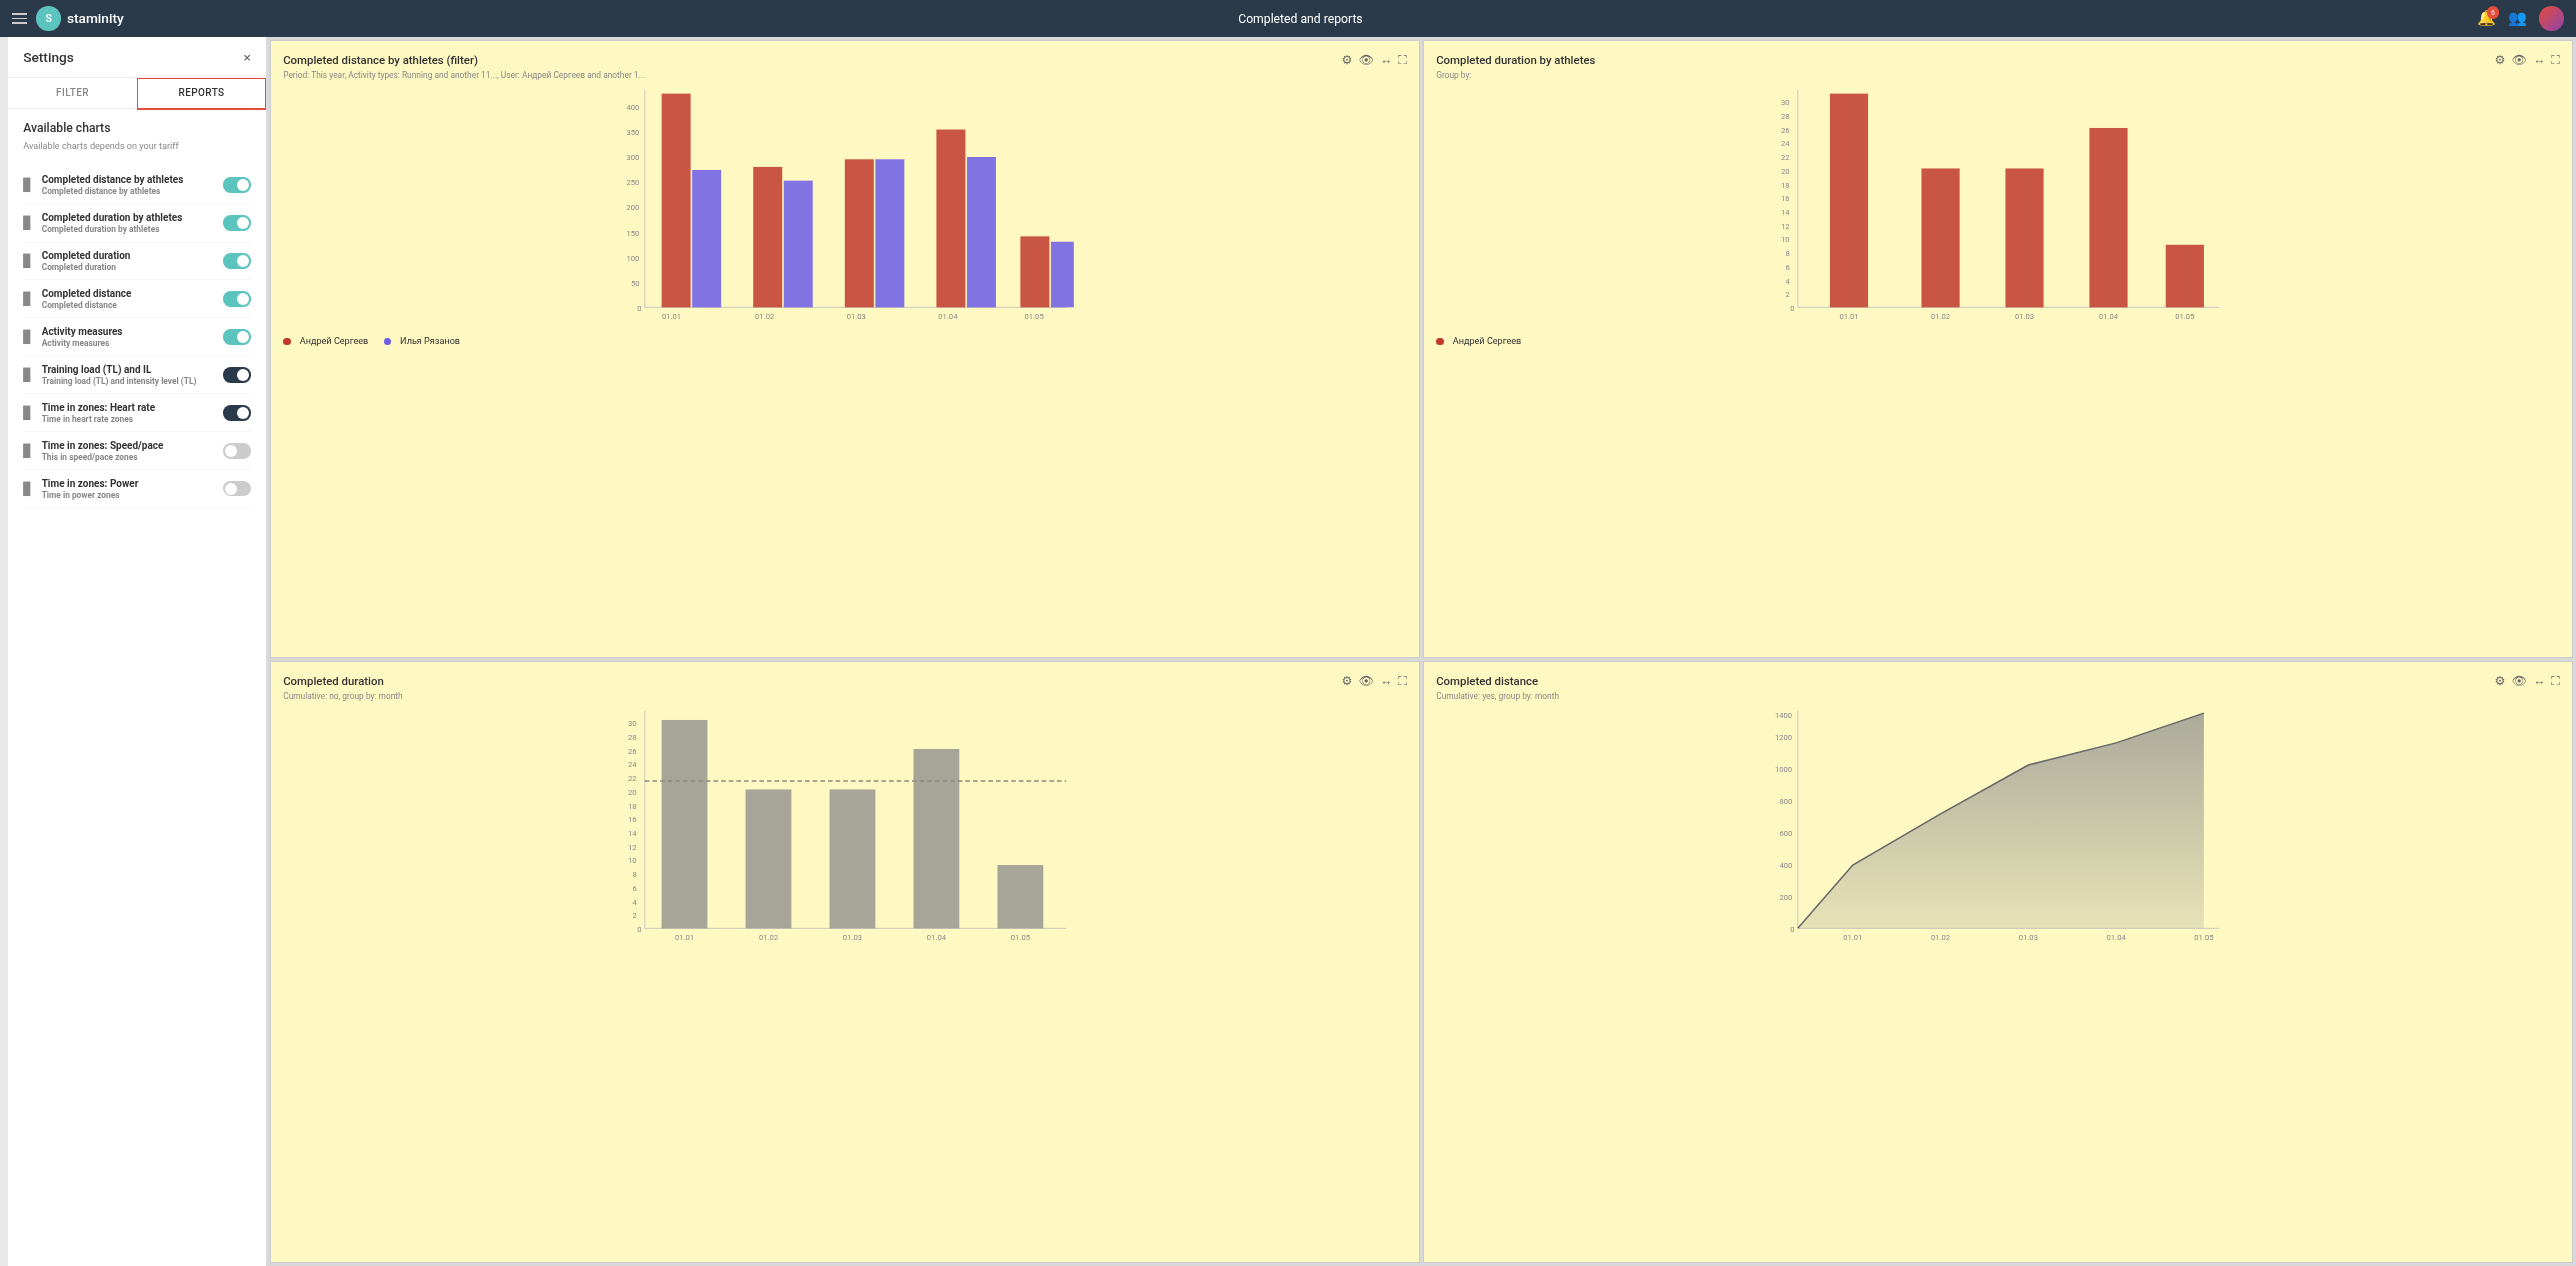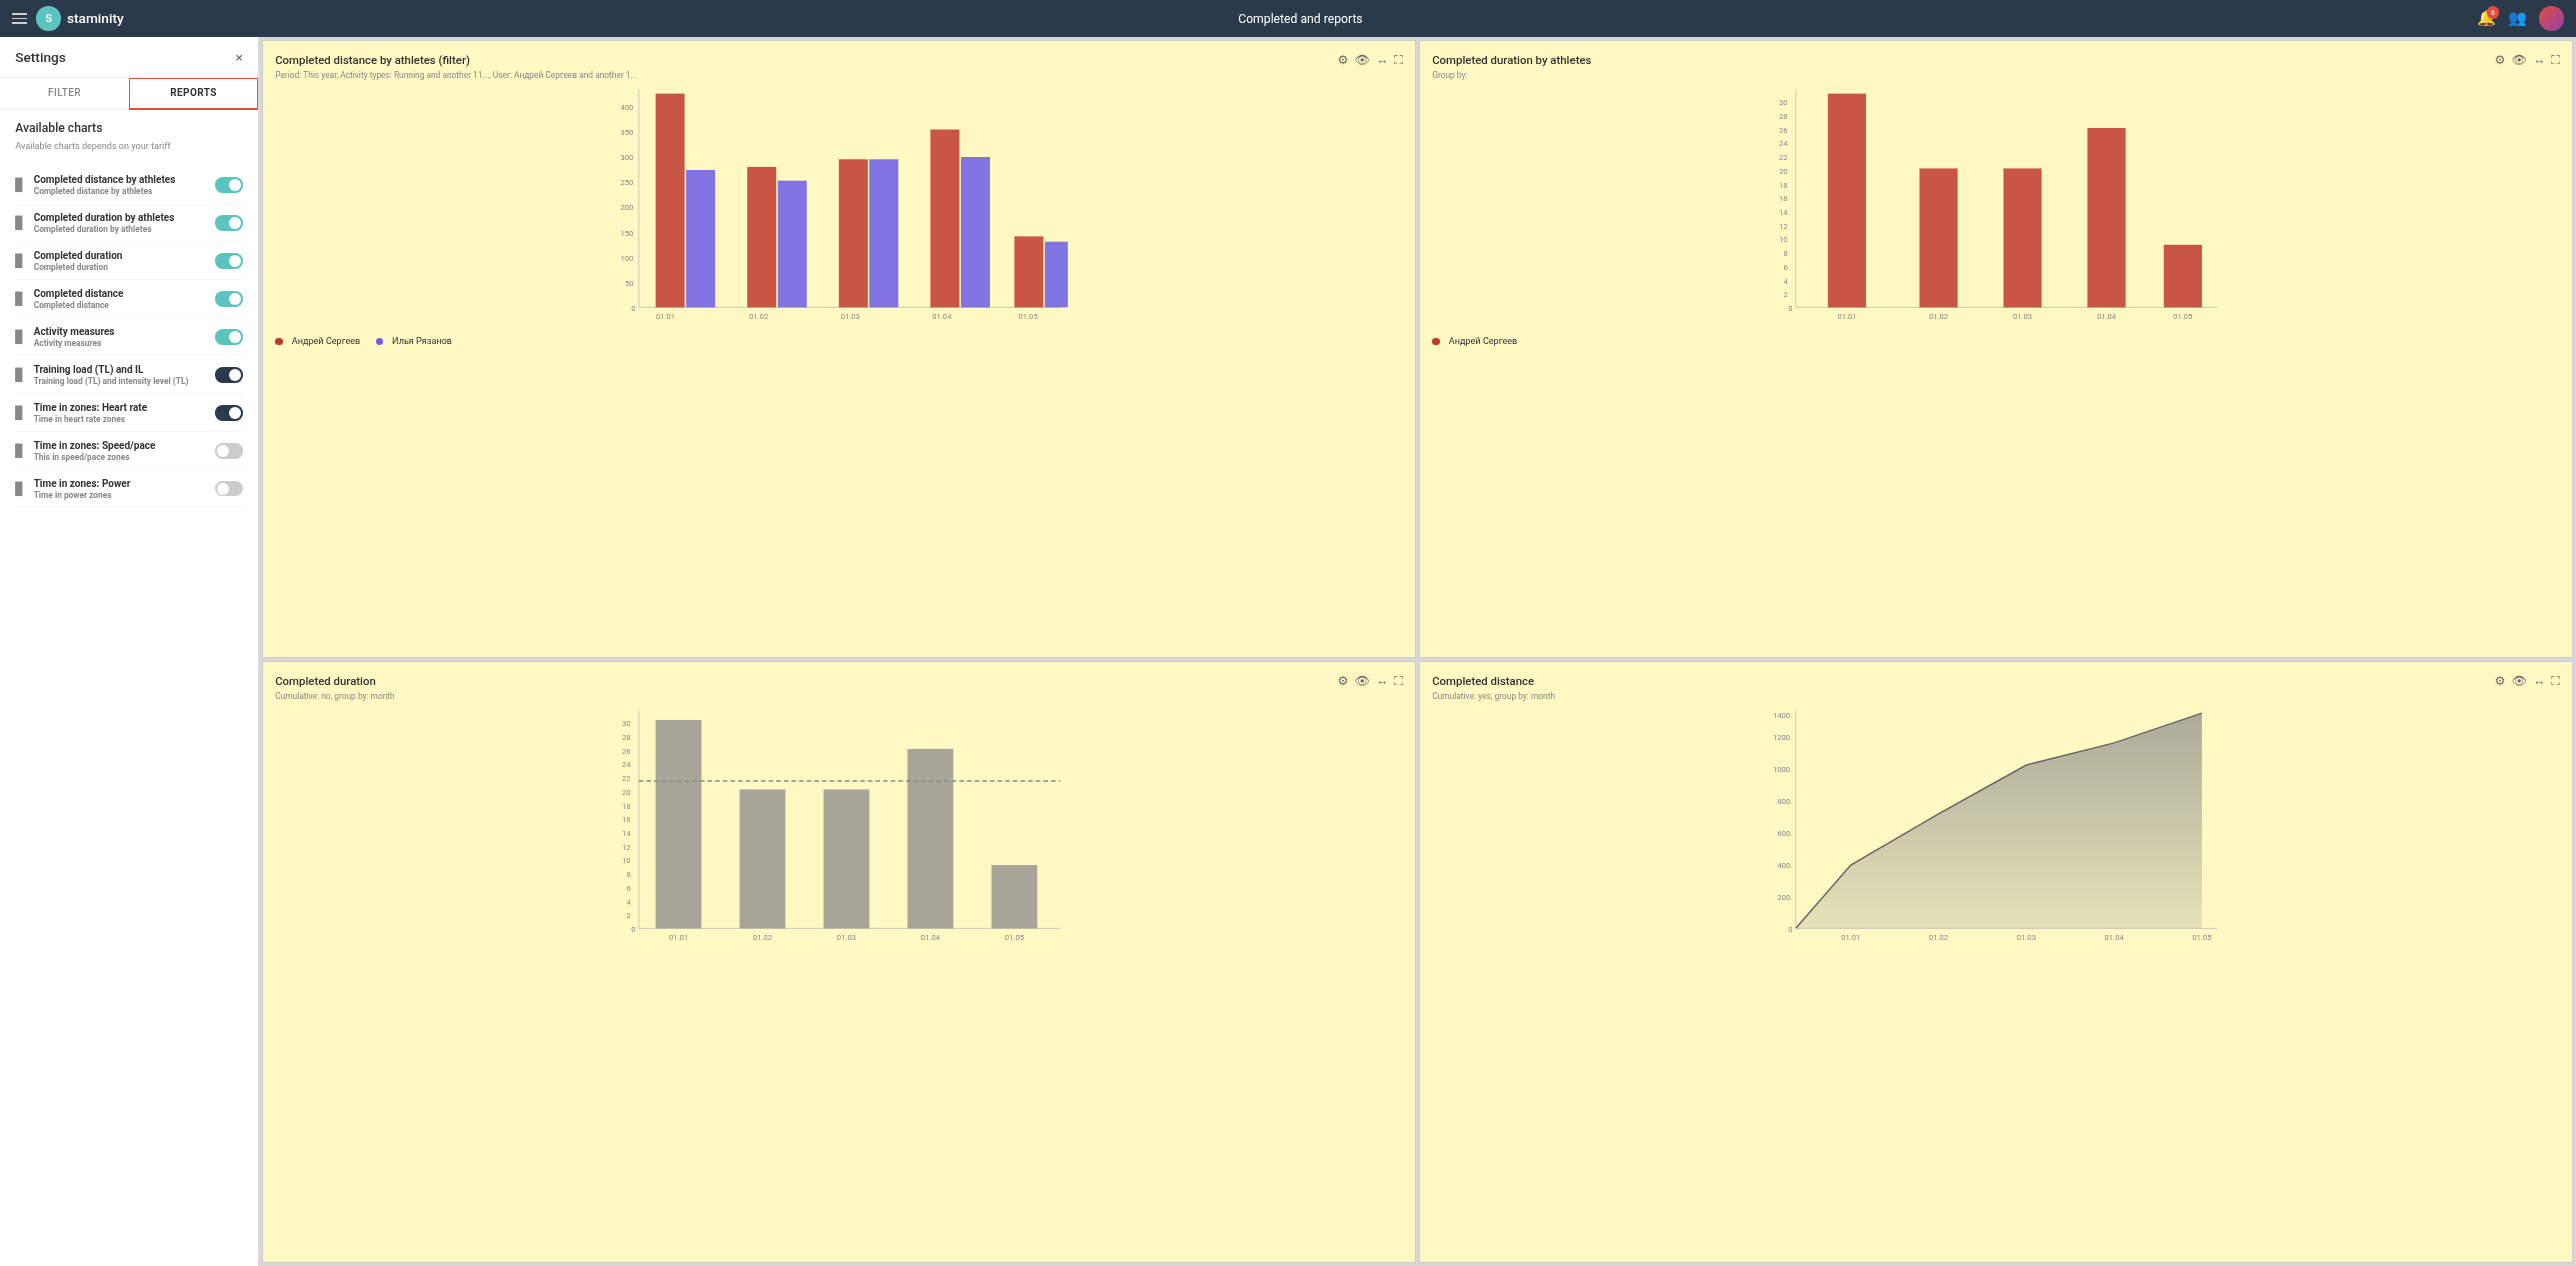--- a/index.html
+++ b/index.html
@@ -14,21 +14,21 @@
     .topnav-left { display: flex; align-items: center; gap: 9.1px; }
     .topnav-logo { display: flex; align-items: center; gap: 6.1px; font-size: 13.7px; font-weight: 500; }
     .topnav-logo .logo-icon { width: 24.4px; height: 24.4px; background: #5bc4bf; border-radius: 50%; display: flex; align-items: center; justify-content: center; font-size: 10.7px; color: #fff; }
     .topnav-center { font-size: 12.2px; font-weight: 400; color: #fff; }
     .topnav-right { display: flex; align-items: center; gap: 12.2px; }
     .topnav-icon { position: relative; cursor: pointer; color: #ccc; font-size: 15.2px; }
     .badge { position: absolute; top: -3px; right: -3px; background: #e74c3c; color: #fff; font-size: 6.9px; border-radius: 50%; width: 12.2px; height: 12.2px; display: flex; align-items: center; justify-content: center; }
     .avatar { width: 24.4px; height: 24.4px; border-radius: 50%; background: linear-gradient(135deg, #e74c3c, #8e44ad); }
 
     
-    .main-layout { display: flex; margin-top: 37px; height: calc(100vh - 37px); }
+    .main-layout { display: flex; margin-top: 37px; height: calc(100vh - 37px); padding-left: 8px; }
 
     
     .sidebar {
       width: 259px; background: #fff; flex-shrink: 0;
       display: flex; flex-direction: column; border-right: 0.8px solid #ddd;
       overflow-y: auto;
     }
     .sidebar-header {
       display: flex; align-items: center; justify-content: space-between;
       padding: 12.2px 15.2px; border-bottom: 0.8px solid #eee;
@@ -38,21 +38,20 @@
 
     .sidebar-tabs { display: flex; border-bottom: 1.5px solid #eee; }
     .sidebar-tab {
       flex: 1; text-align: center; padding: 9.1px 0; font-size: 10px; font-weight: 500;
       color: #888; cursor: pointer; letter-spacing: 0.4px; text-transform: uppercase;
     }
     .sidebar-tab.active {
       color: #333; border-bottom: 2.3px solid #e74c3c;
       outline: 1.5px solid #e74c3c; outline-offset: -1.5px;
       margin-bottom: -1.5px;
-      font-weight: bold;
     }
 
     .sidebar-content { padding: 12.2px 15.2px; flex: 1; }
     .section-title { font-size: 12.2px; font-weight: 500; color: #333; margin-bottom: 6.1px; }
     .section-subtitle { font-size: 9.1px; color: #888; margin-bottom: 15.2px; }
 
     .chart-item {
       display: flex; align-items: center; gap: 9.1px;
       padding: 7.6px 0; border-bottom: 0.8px solid #f5f5f5;
     }

